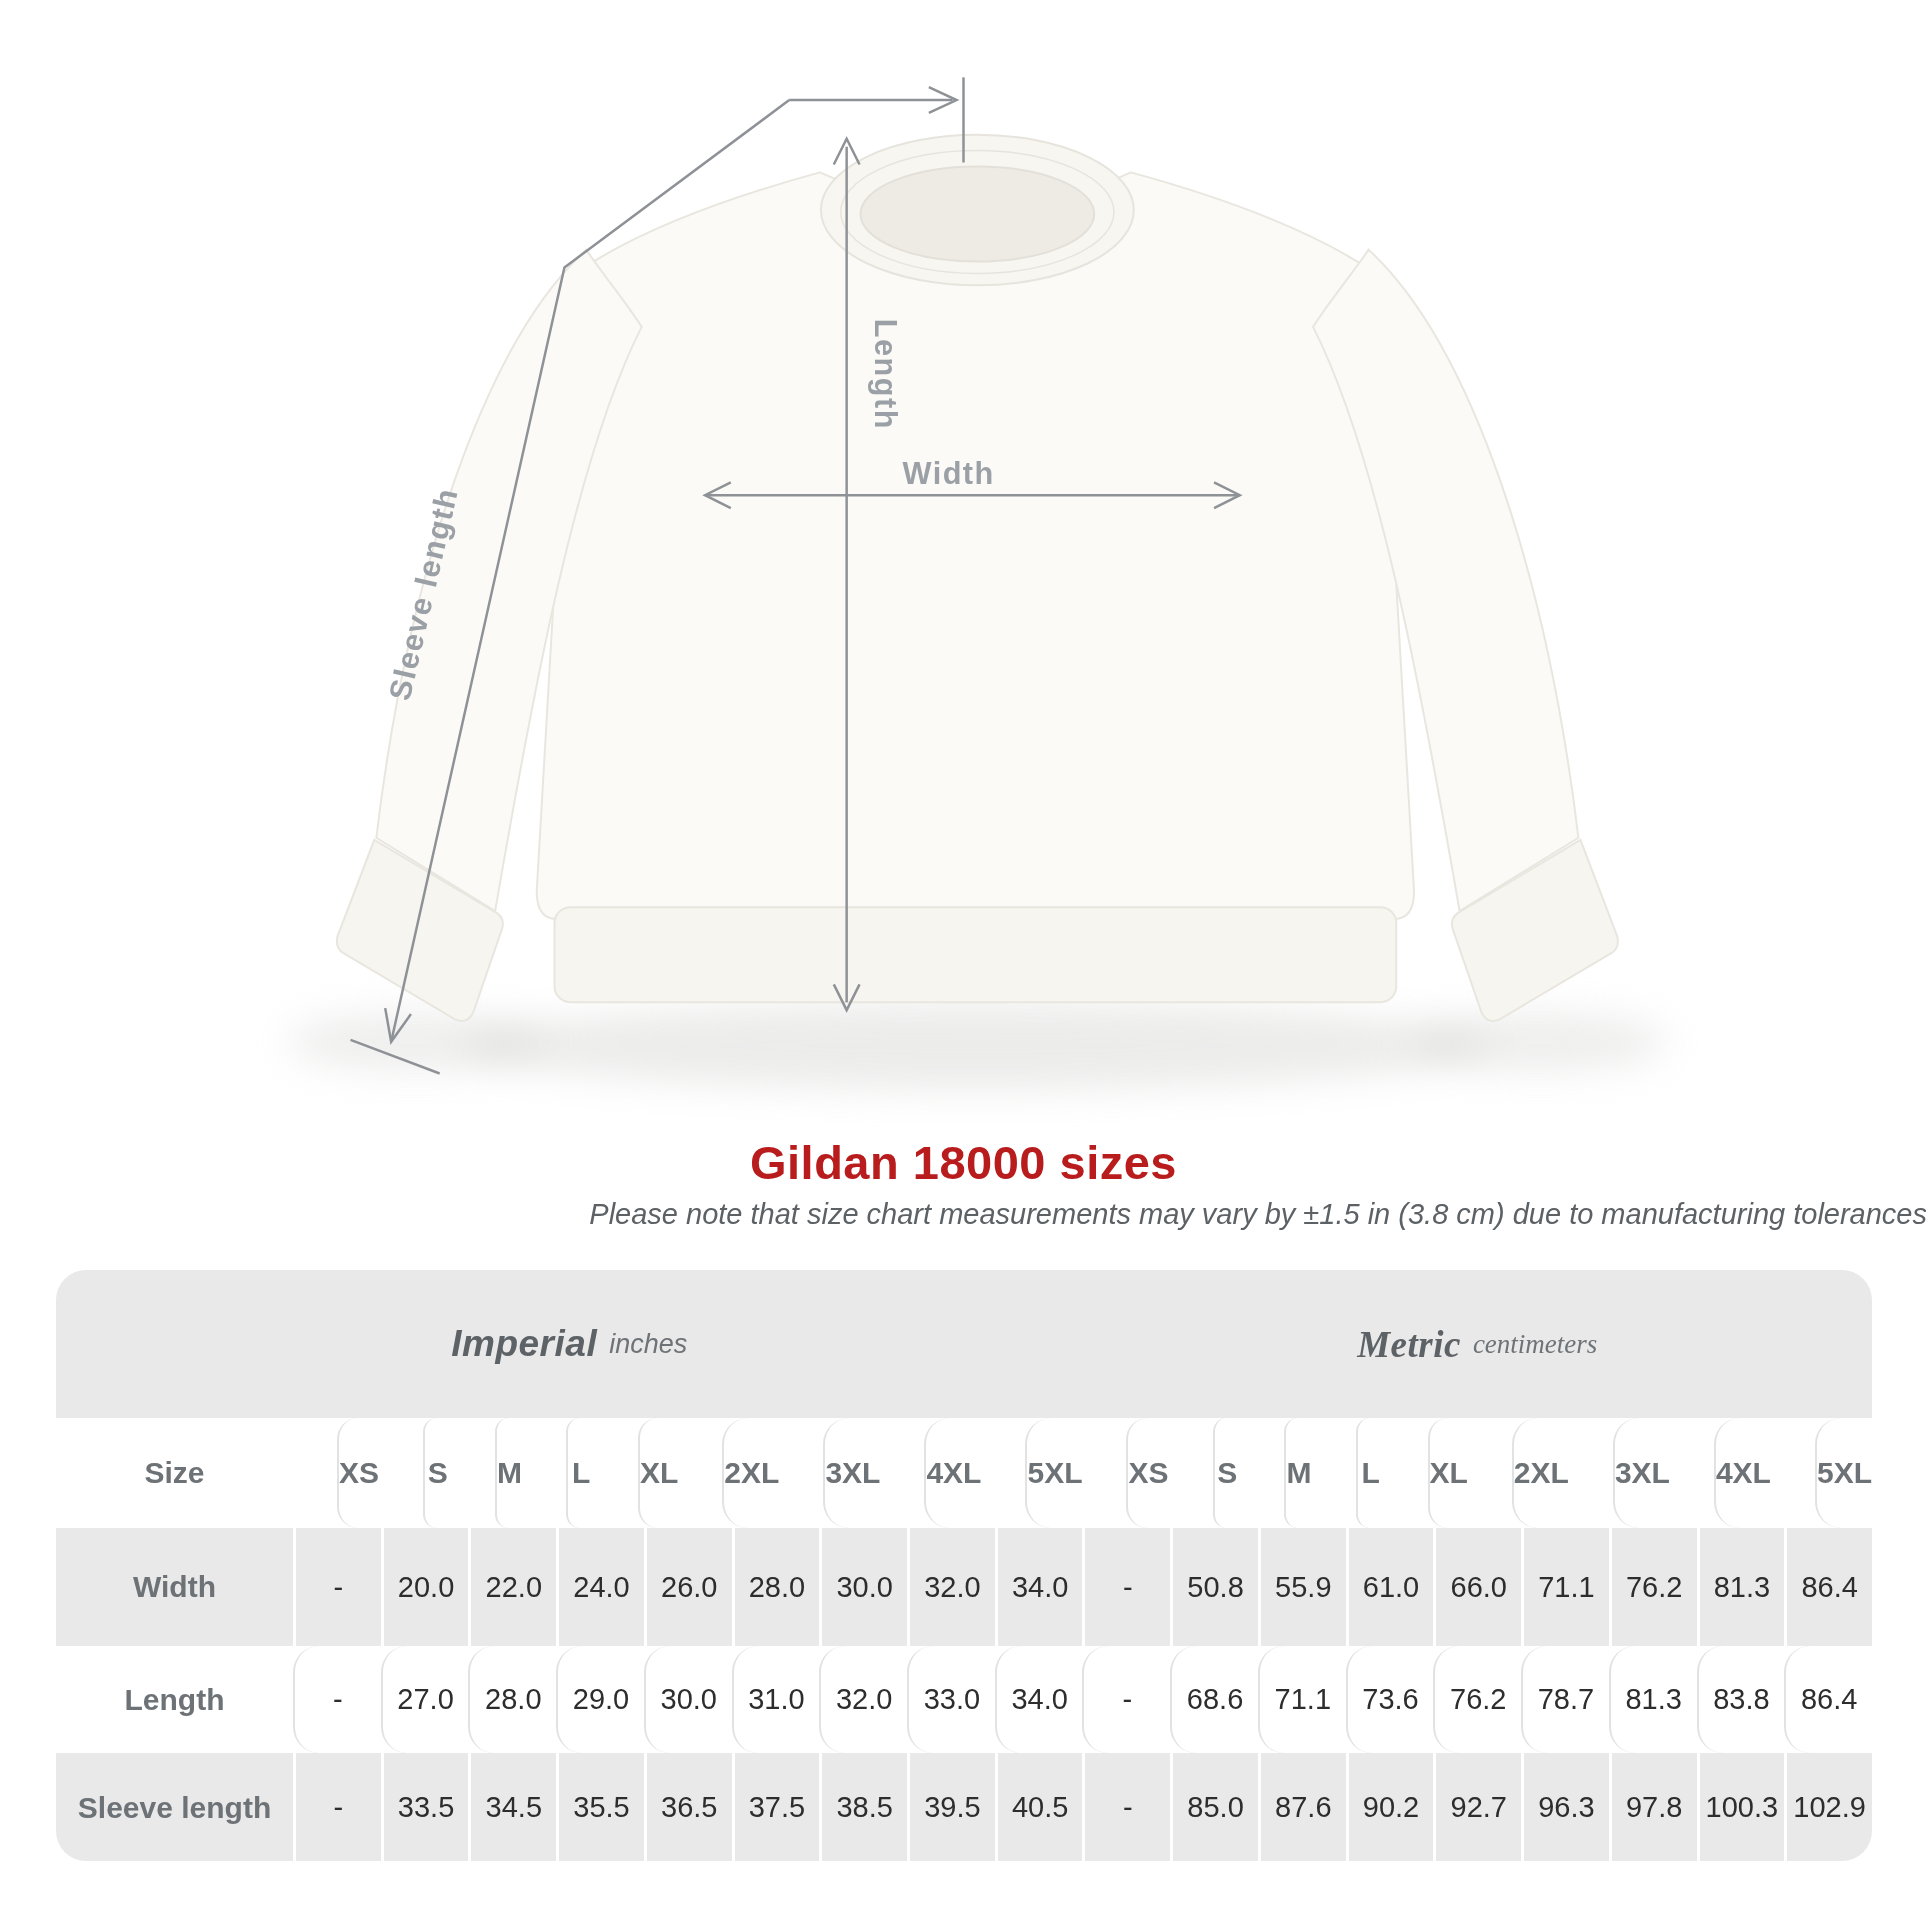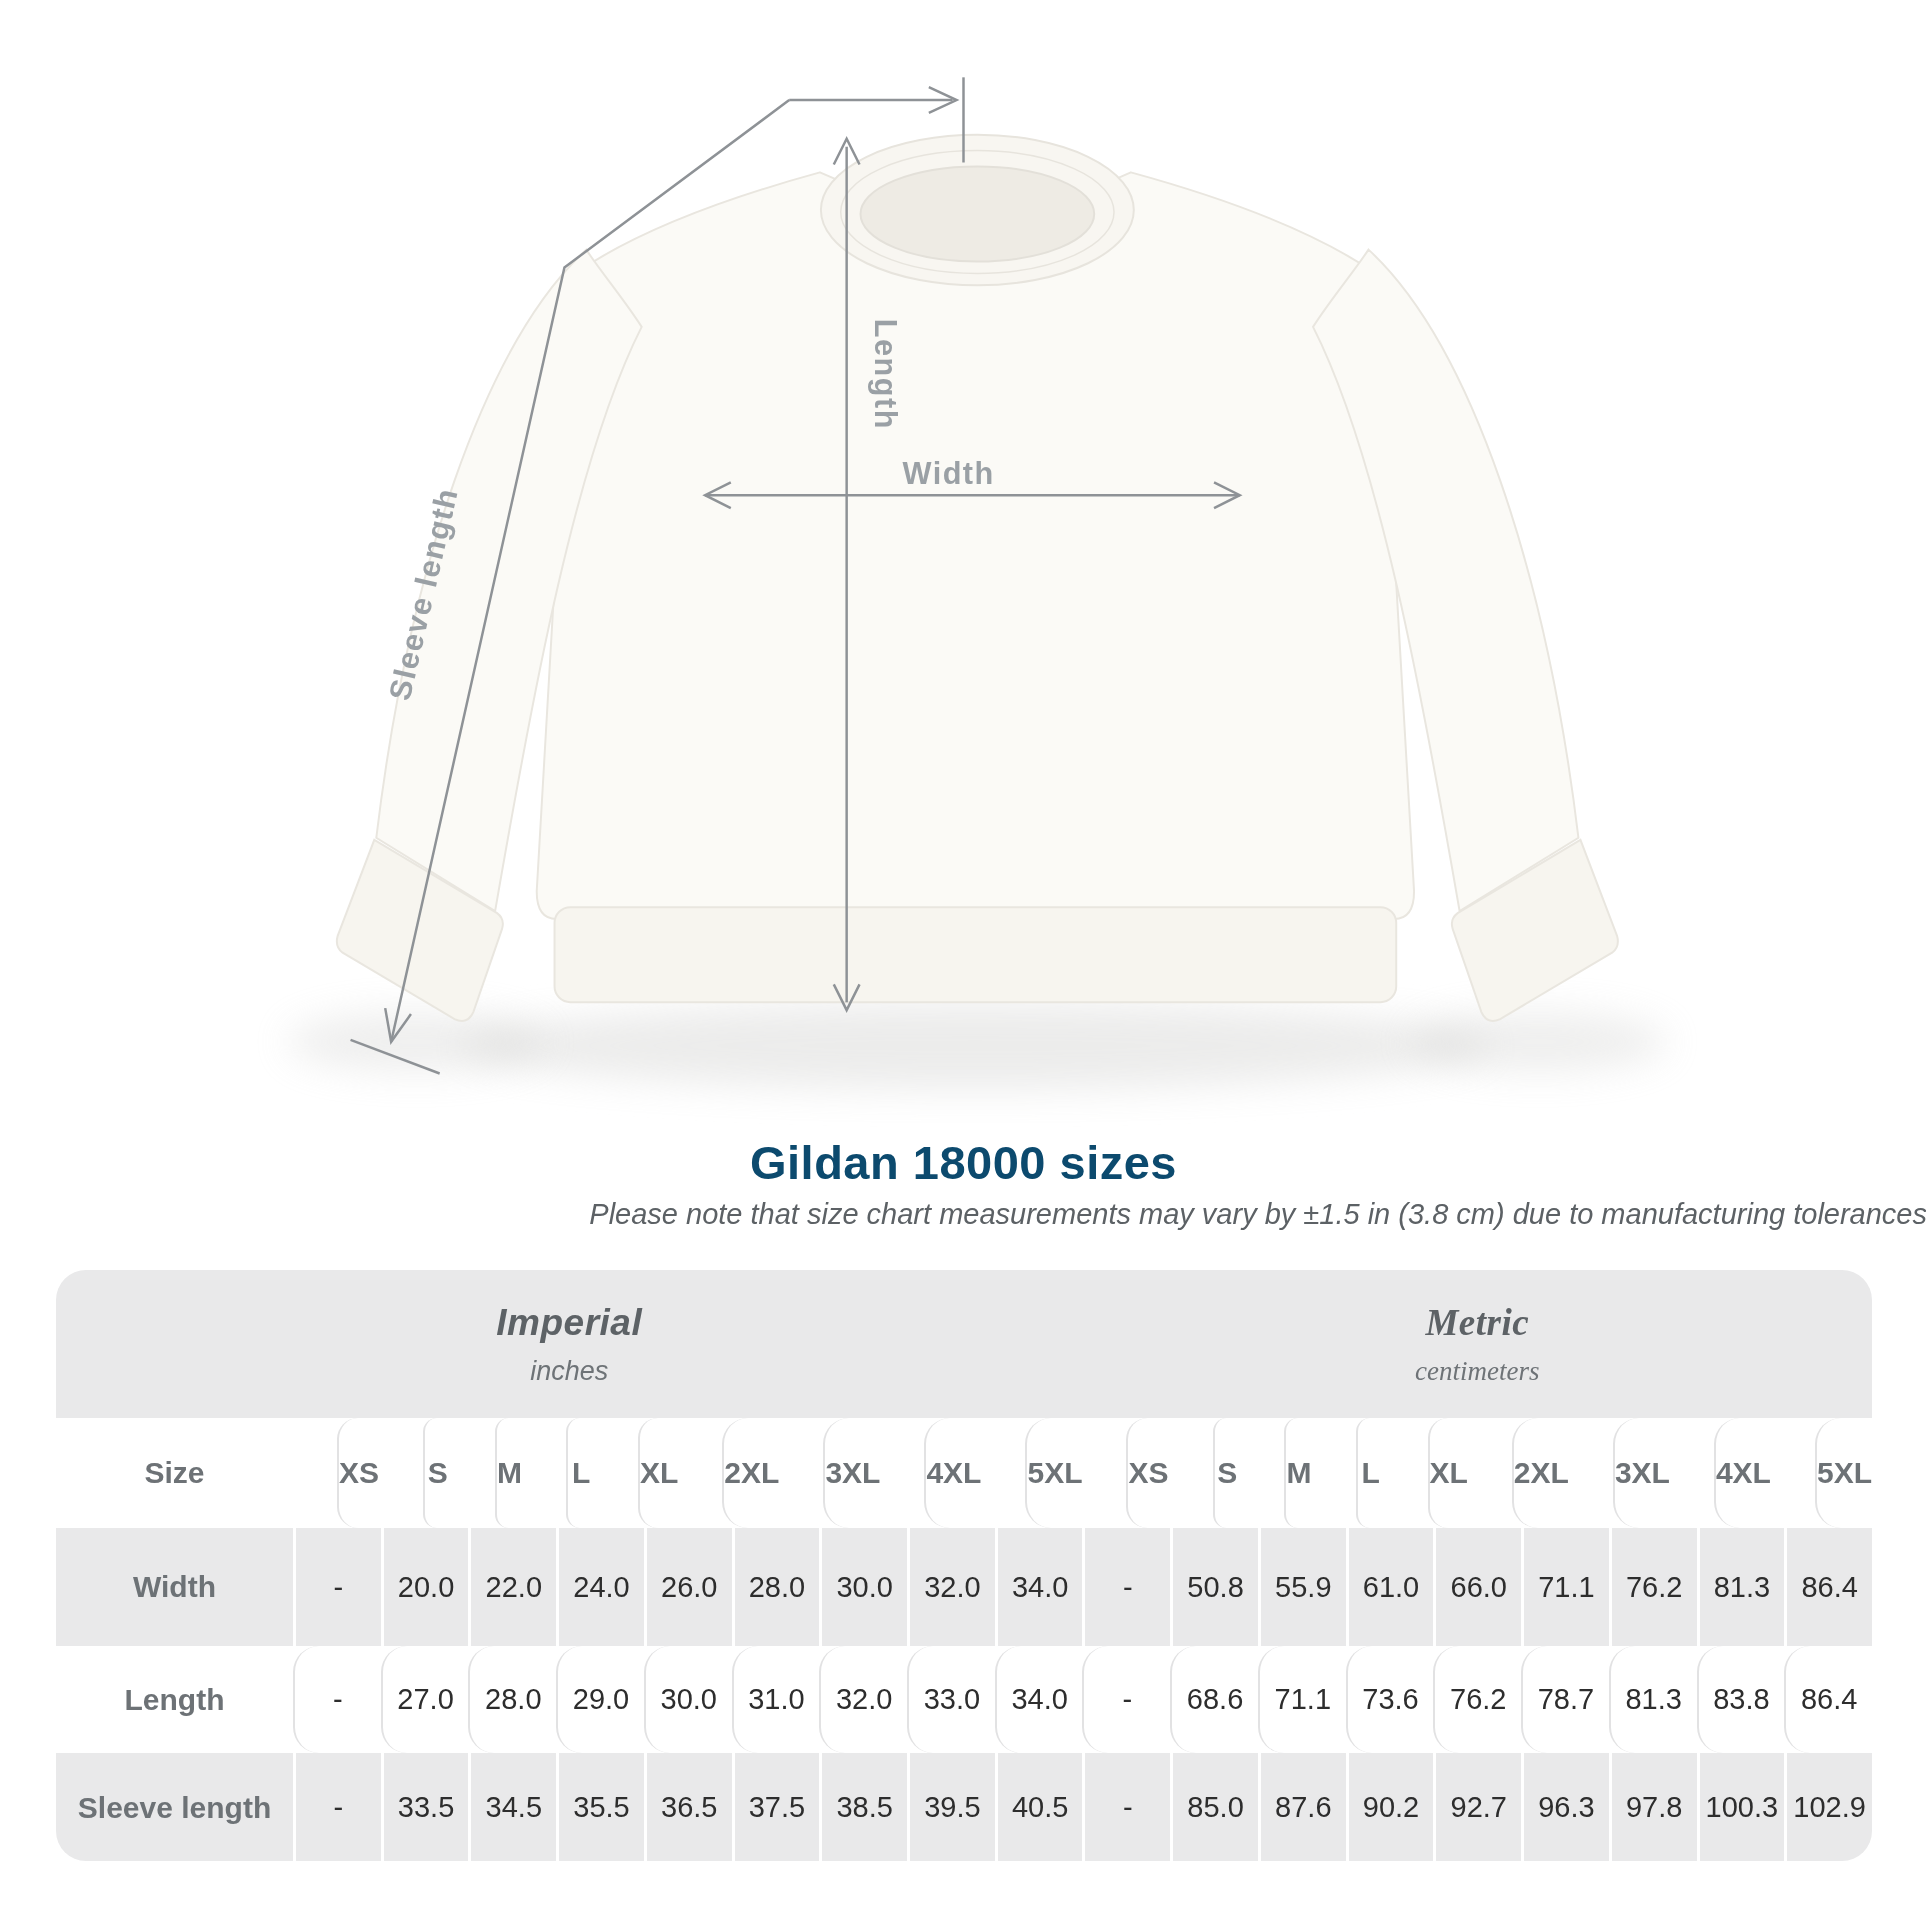--- a/index.html
+++ b/index.html
@@ -7,37 +7,37 @@
   .stage{position:relative;width:1927px;height:1927px;background:#ffffff;}
 
   
   .figure-svg{position:absolute;left:0;top:0;}
   .mline{stroke:#8e9296;stroke-width:2.5;fill:none;}
   .mlabel{font-family:"Liberation Sans", sans-serif;font-size:31px;font-weight:bold;
     fill:#9aa0a5;letter-spacing:1.5px;}
 
   
   .title{position:absolute;left:0;top:1135px;width:100%;margin:0;text-align:center;
-    font-size:47px;font-weight:bold;color:#0c4a6e;letter-spacing:0.5px;}
+    font-size:47px;font-weight:bold;color:#b91c1c;letter-spacing:0.5px;}
   .subtitle{position:absolute;left:0;top:1198px;width:100%;text-align:right;
     font-style:italic;font-size:29px;color:#5c6165;}
 
   
   .size-table{position:absolute;left:56px;top:1270px;width:1816px;height:591px;
     background:#ffffff;border-radius:30px;overflow:hidden;}
   .trow{display:grid;grid-template-columns:237px repeat(18,1fr);width:100%;}
   .trow:nth-child(1){height:148px;}
   .trow:nth-child(2){height:110px;gap:44px;}
   .trow:nth-child(3){height:118px;}
   .trow:nth-child(4){height:107px;}
   .trow:nth-child(5){height:109px;}
   .band{background:#e9e9ea;}
   .row-gray{background:#e9e9ea;}
   .row-white{background:#ffffff;}
-  .group{display:flex;flex-direction:column;align-items:center;justify-content:center;gap:12px;}
+  .group{display:flex;flex-direction:row;align-items:center;justify-content:center;gap:12px;}
   .group-imperial{grid-column:1 / 11;}
   .group-metric{grid-column:11 / 20;font-family:Liberation Serif, serif;}
   .gname{font-size:37px;font-weight:bold;font-style:italic;color:#5d6266;letter-spacing:0.5px;}
   .gunit{font-size:27px;font-style:italic;color:#6e7377;}
   .cell{display:flex;align-items:center;justify-content:center;font-size:30px;color:#2d2d2d;}
   .hcell{font-weight:bold;color:#6d7276;}
   .lcell{font-weight:bold;color:#6d7276;}
   .vcell{font-size:29px;}
   .trow.row-white .cell + .cell, #header-row .cell + .cell{border-left:2px solid #e2e2e3;border-radius:26px;}
   .trow.row-gray .cell + .cell{border-left:3px solid #ffffff;}

